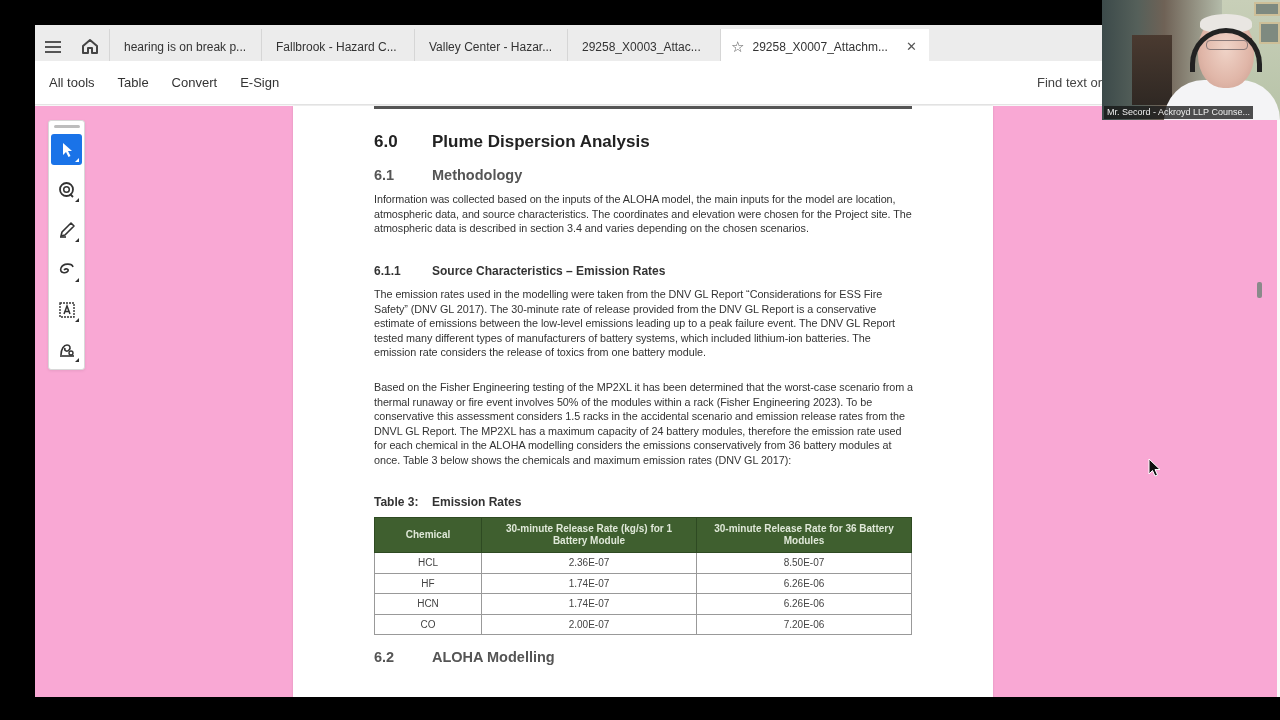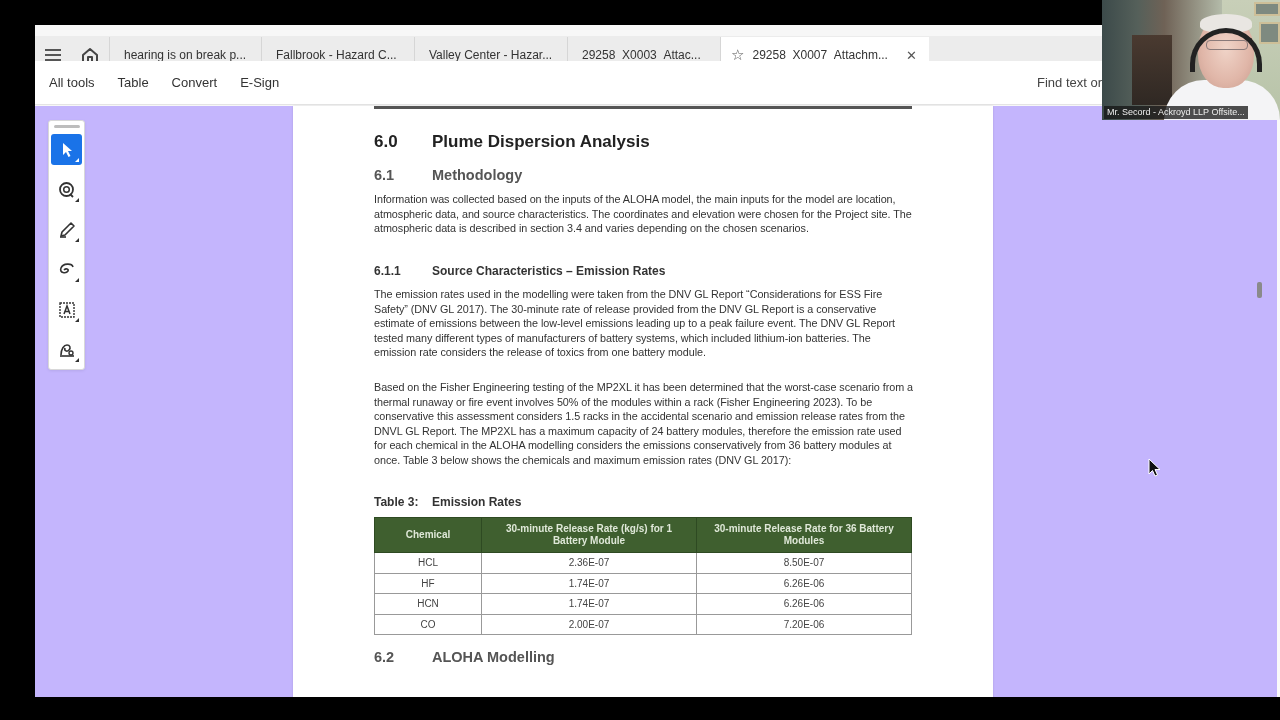--- a/index.html
+++ b/index.html
@@ -2,21 +2,21 @@
 <html><head>
 <meta charset="utf-8">
 <style>
   * { box-sizing: border-box; margin: 0; padding: 0; }
   html, body { width: 1280px; height: 720px; overflow: hidden; background: #000; }
   body { position: relative; font-family: "Liberation Sans", sans-serif; color: #222; }
 
   #app { position: absolute; left: 35px; top: 25px; width: 1245px; height: 672px; background: #f7f7f7; overflow: hidden; }
 
   
-  #tabbar { position: absolute; left: 0; top: 0; width: 100%; height: 44px; background: #ececec; border-bottom: 6px solid #0c4a6e; display: flex; align-items: center; margin-top: 11px; }
+  #tabbar { position: absolute; left: 0; top: 0; width: 100%; height: 44px; background: #ececec; border-bottom: 1px solid #0c4a6e; display: flex; align-items: center; }
   .tb-icon { width: 36px; height: 36px; display: flex; align-items: center; justify-content: center; color: #444; }
   .tab { height: 36px; display: flex; align-items: center; padding: 0 14px; font-size: 12px; color: #333; white-space: nowrap; border-right: 1px solid #d6d6d6; }
   .tab.first { border-left: 1px solid #d6d6d6; }
   .tab.active { background: #fff; border-right: none; padding: 0 12px 0 10px; }
   .tab .star { font-size: 15px; margin-right: 8px; color: #555; }
   .tab .close { margin-left: 18px; font-size: 13px; color: #555; }
 
   
   #toolbar { position: absolute; left: 0; top: 36px; width: 100%; height: 44px; background: #fff; border-bottom: 1px solid #e4e4e4; display: flex; align-items: center; padding-left: 14px; }
   .tool-link { font-size: 13px; color: #333; margin-right: 23px; }
@@ -24,21 +24,21 @@
 
   
   #rail { position: absolute; left: 13px; top: 95px; width: 37px; height: 250px; background: #fff; border: 1px solid #d8d8d8; border-radius: 3px; box-shadow: 0 1px 3px rgba(0,0,0,0.08); }
   #rail .grip { width: 26px; height: 3px; background: #bdbdbd; margin: 4px auto 6px; border-radius: 2px; }
   .rail-btn { width: 31px; height: 31px; margin: 0 auto 9px; display: flex; align-items: center; justify-content: center; border-radius: 3px; position: relative; }
   .rail-btn.active { background: #1a73e8; }
   .rail-btn .corner { position: absolute; right: 3px; bottom: 3px; width: 0; height: 0; border-left: 4px solid transparent; border-bottom: 4px solid #333; }
   .rail-btn.active .corner { border-bottom-color: #fff; }
 
   
-  #doc-area { position: absolute; left: 0; top: 81px; width: 1245px; height: 591px; background: #c4b5fd; }
+  #doc-area { position: absolute; left: 0; top: 81px; width: 1245px; height: 591px; background: #f9a8d4; }
   #page { position: absolute; left: 258px; top: 0; width: 700px; height: 600px; background: #fff; box-shadow: 0 0 2px rgba(0,0,0,0.12); }
   #page .topline { position: absolute; left: 81px; top: 0; width: 538px; height: 3px; background: #555; }
   .pc { position: absolute; left: 81px; width: 540px; }
   .h1 { font-weight: bold; font-size: 17px; color: #222; }
   .h2 { font-weight: bold; font-size: 14.5px; color: #555; }
   .h3 { font-weight: bold; font-size: 12px; color: #333; }
   .num { display: inline-block; }
   .h1 .num { width: 58px; }
   .h2 .num { width: 58px; }
   .h3 .num { width: 58px; }
@@ -234,18 +234,18 @@
 <div id="webcam">
   <div class="wall"></div>
   <div class="frame1"></div>
   <div class="frame2"></div>
   <div class="shelf"></div>
   <div class="shirt"></div>
   <div class="head"></div>
   <div class="hair"></div>
   <div class="headset"></div>
   <div class="glasses"></div>
-  <div class="label">Mr. Secord - Ackroyd LLP Offsite...</div>
+  <div class="label">Mr. Secord - Ackroyd LLP Counse...</div>
 </div>
 
 <svg id="cursor" width="14" height="20" viewBox="0 0 14 20">
     <path d="M1 1 L1 16 L4.5 12.5 L7 18 L9.5 17 L7 11.5 L12 11.5 Z" fill="#111" stroke="#fff" stroke-width="1"></path>
   </svg>
 
 </body></html>

